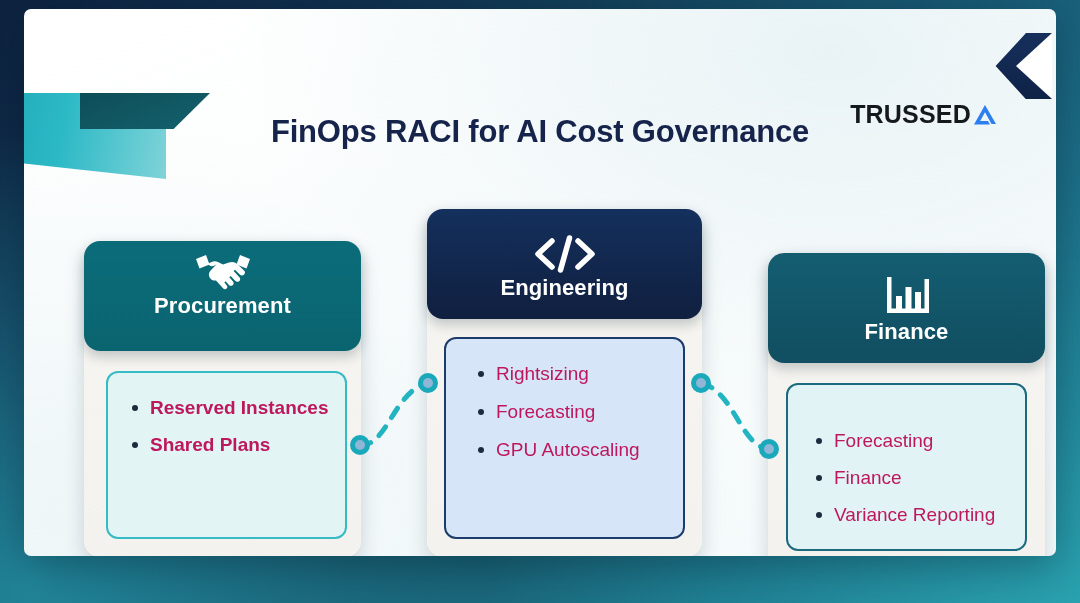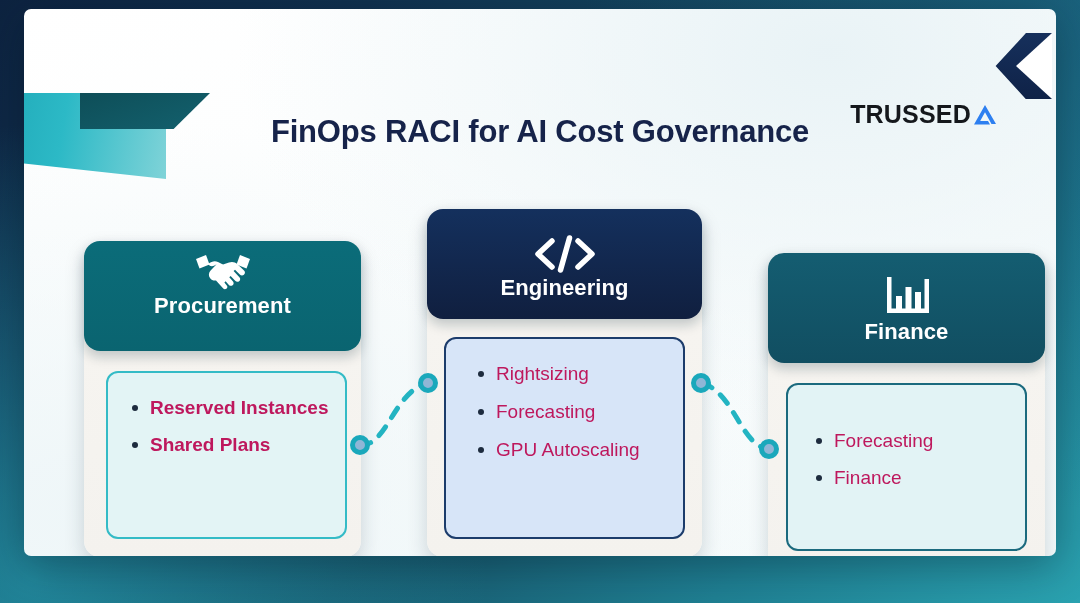--- a/index.html
+++ b/index.html
@@ -328,20 +328,21 @@
               <rect x="43.5" y="6" width="4.5" height="30"></rect>
             </g>
           </svg>
         </div>
         <span class="card-title">Finance</span>
       </div>
       <div class="panel">
         <ul>
           <li>Forecasting</li>
           <li>Finance</li>
+          <li>Variance Reporting</li>
         </ul>
       </div>
     </div>
 
     <svg class="connector" id="connector-left" viewBox="0 0 92 96">
       <path class="conn-path" d="M11 78 C38 80, 44 26, 78 16"></path>
       <circle class="conn-dot-ring" cx="11" cy="78" r="7.5"></circle>
       <circle class="conn-dot-ring" cx="79" cy="16" r="7.5"></circle>
     </svg>
 

